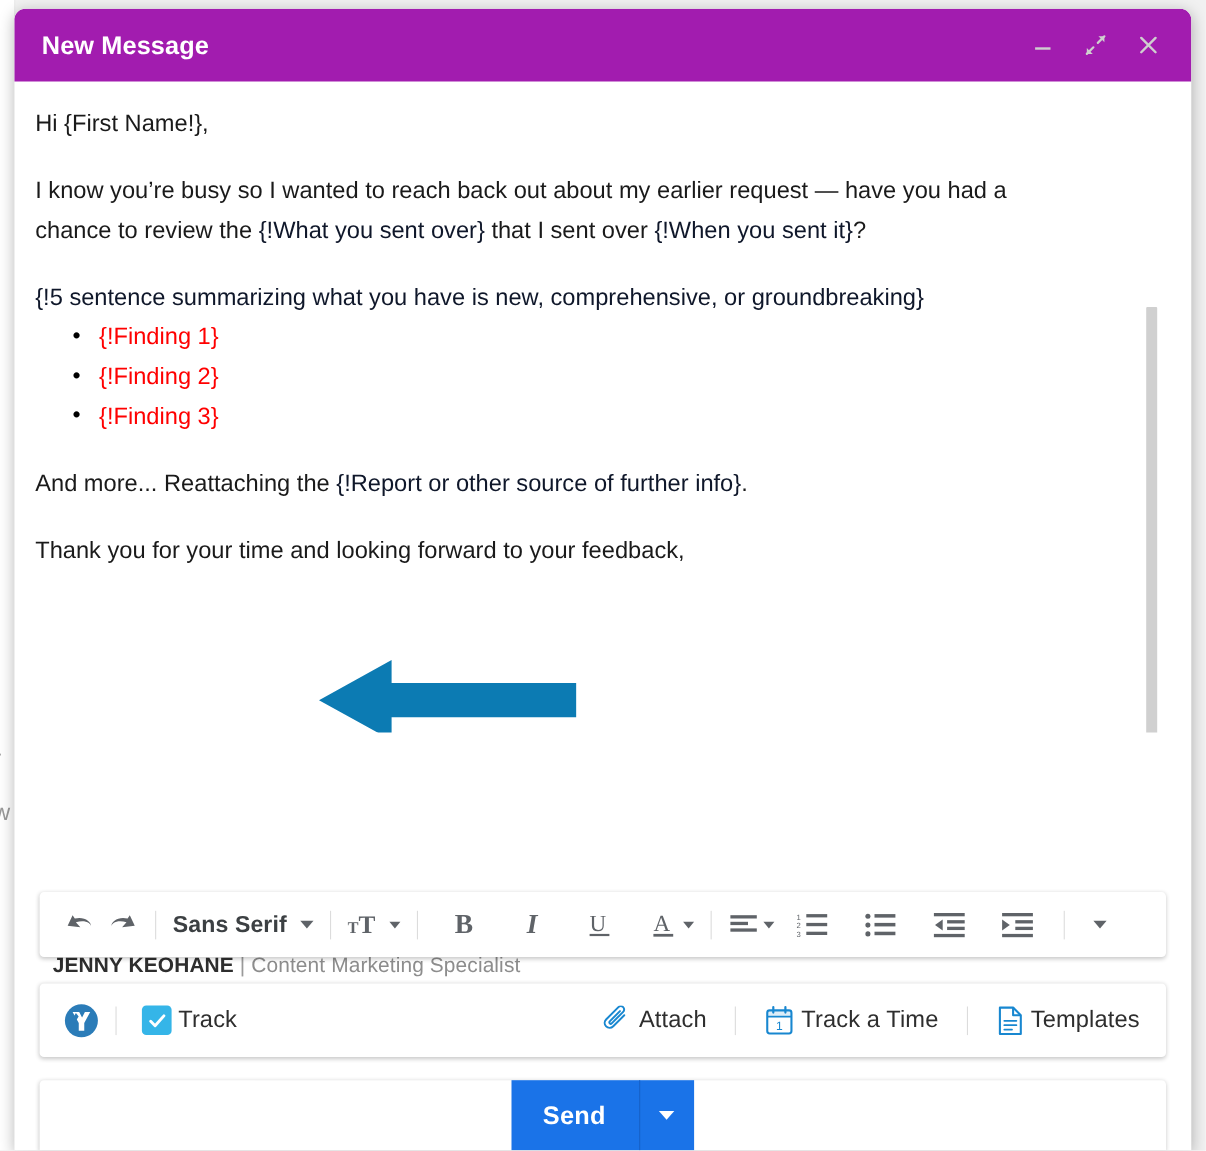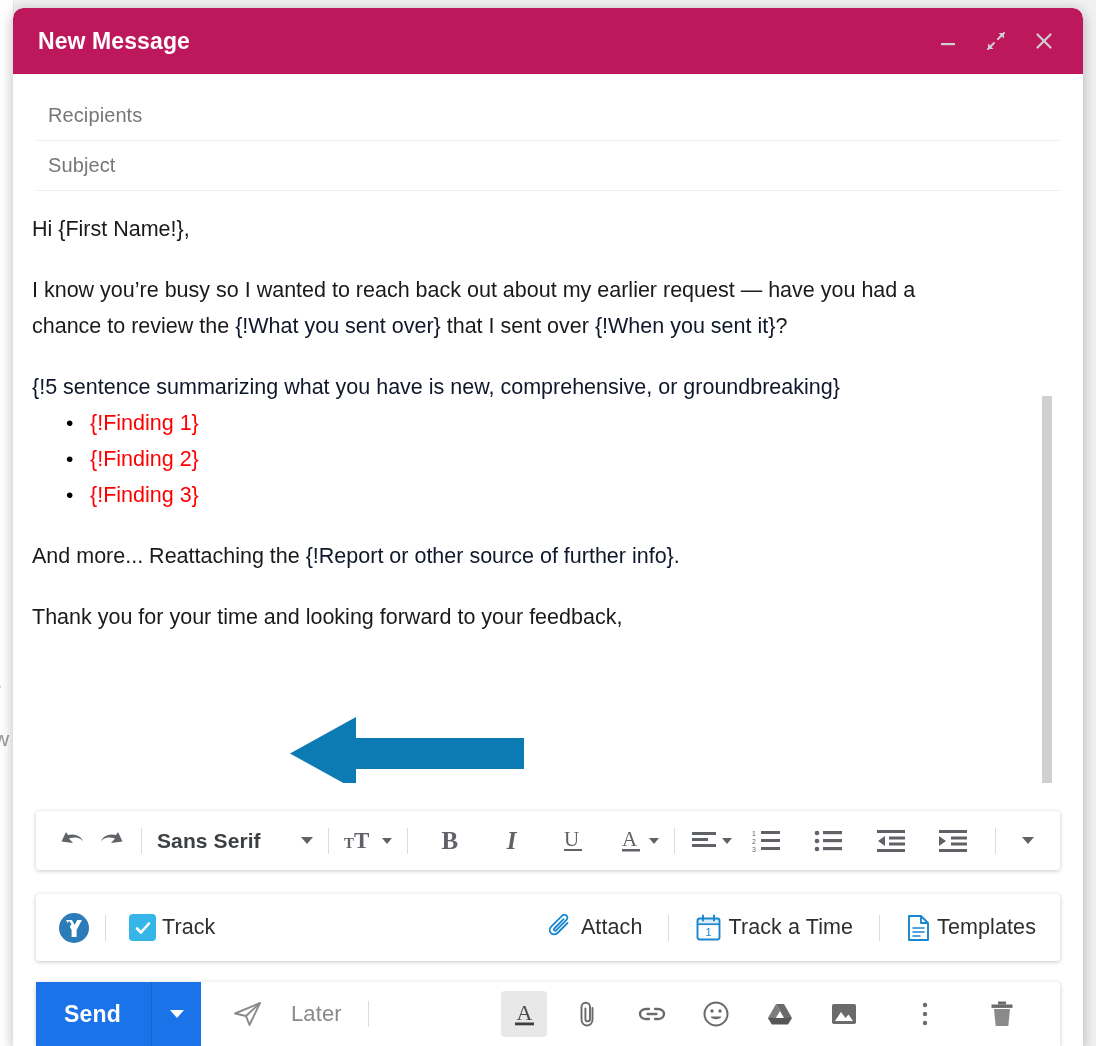--- a/index.html
+++ b/index.html
@@ -50,21 +50,21 @@
     background: #ffffff;
     border-radius: 10px 10px 0 0;
     box-shadow: 0 3px 14px rgba(0,0,0,0.28);
     overflow: hidden;
   }
 
   
   .titlebar {
     position: relative;
     height: 66px;
-    background: #be185d;
+    background: #a21caf;
     border-radius: 10px 10px 0 0;
     display: flex;
     align-items: center;
     padding: 0 24px 0 25px;
   }
   .title {
     color: #ffffff;
     font-size: 23px;
     font-weight: bold;
     letter-spacing: 0.1px;
@@ -207,20 +207,21 @@
   }
   .send-bar {
     left: 23px;
     top: 974px;
     width: 1024px;
     height: 64px;
     padding: 0;
     box-shadow: 0 1px 4px rgba(0,0,0,0.22);
     border-radius: 4px 4px 0 0;
     z-index: 4;
+    flex-direction: column;
   }
 
   .tb-btn {
     height: 40px;
     min-width: 34px;
     display: flex;
     align-items: center;
     justify-content: center;
     gap: 4px;
     cursor: pointer;
@@ -232,21 +233,21 @@
     width: 1px;
     height: 26px;
     background: #dcdcdc;
     margin: 0 11px;
     flex: none;
   }
 
   .font-select {
     display: flex;
     align-items: center;
-    gap: 40px;
+    gap: 12px;
     cursor: pointer;
     padding: 0 4px;
     justify-content: center;
   }
   .font-name {
     font-size: 21px;
     font-weight: bold;
     color: #3c4043;
     letter-spacing: 0.1px;
   }
@@ -371,28 +372,20 @@
           <svg width="22" height="22" viewBox="0 0 22 22">
             <g stroke="#cfcfcf" stroke-width="2.2" stroke-linecap="round">
               <path d="M4.5 4.5 L17.5 17.5"></path>
                 <path d="M17.5 4.5 L4.5 17.5"></path>
             </g>
           </svg>
         </div>
       </div>
     </div>
 
-    <div class="fields">
-      <div class="field">
-        <span class="field-placeholder">Recipients</span>
-      </div>
-      <div class="field">
-        <span class="field-placeholder">Subject</span>
-      </div>
-    </div>
 
     <div class="body-wrap">
       <div class="body">
         <p>Hi {First Name!},</p>
         <p><span>I know you’re busy so I wanted to reach back out about my earlier request — have you had a chance to review the </span><span class="red">{!What you sent over}</span><span> that I sent over </span><span class="red">{!When you sent it}</span><span>?</span></p>
         <p class="tight red">{!5 sentence summarizing what you have is new, comprehensive, or groundbreaking}</p>
         <ul>
           <li>{!Finding 1}</li>
           <li>{!Finding 2}</li>
           <li>{!Finding 3}</li>
@@ -403,20 +396,21 @@
 
       <svg class="arrow-anno" viewBox="0 0 234 73">
         <path d="M0 36.5 L66 0 L66 21 L234 21 L234 52 L66 52 L66 73 Z" fill="#0c7bb3"></path>
       </svg>
 
       <div class="scrollbar">
         <div class="scroll-thumb"></div>
       </div>
     </div>
 
+    <div class="signature"><b>JENNY KEOHANE</b><span class="sep"> | </span><span class="role">Content Marketing Specialist</span></div>
 
     <div class="bar format-bar">
 
       <div class="tb-btn">
         <svg width="30" height="26" viewBox="0 0 30 26">
           <path d="M10 7 C18 5 25 9 25 15 C25 11 19 8 11 10.5 L15 15 L3.5 13.5 L8 4 Z" fill="#5f6368"></path>
         </svg>
       </div>
       <div class="tb-btn">
         <svg width="30" height="26" viewBox="0 0 30 26">

